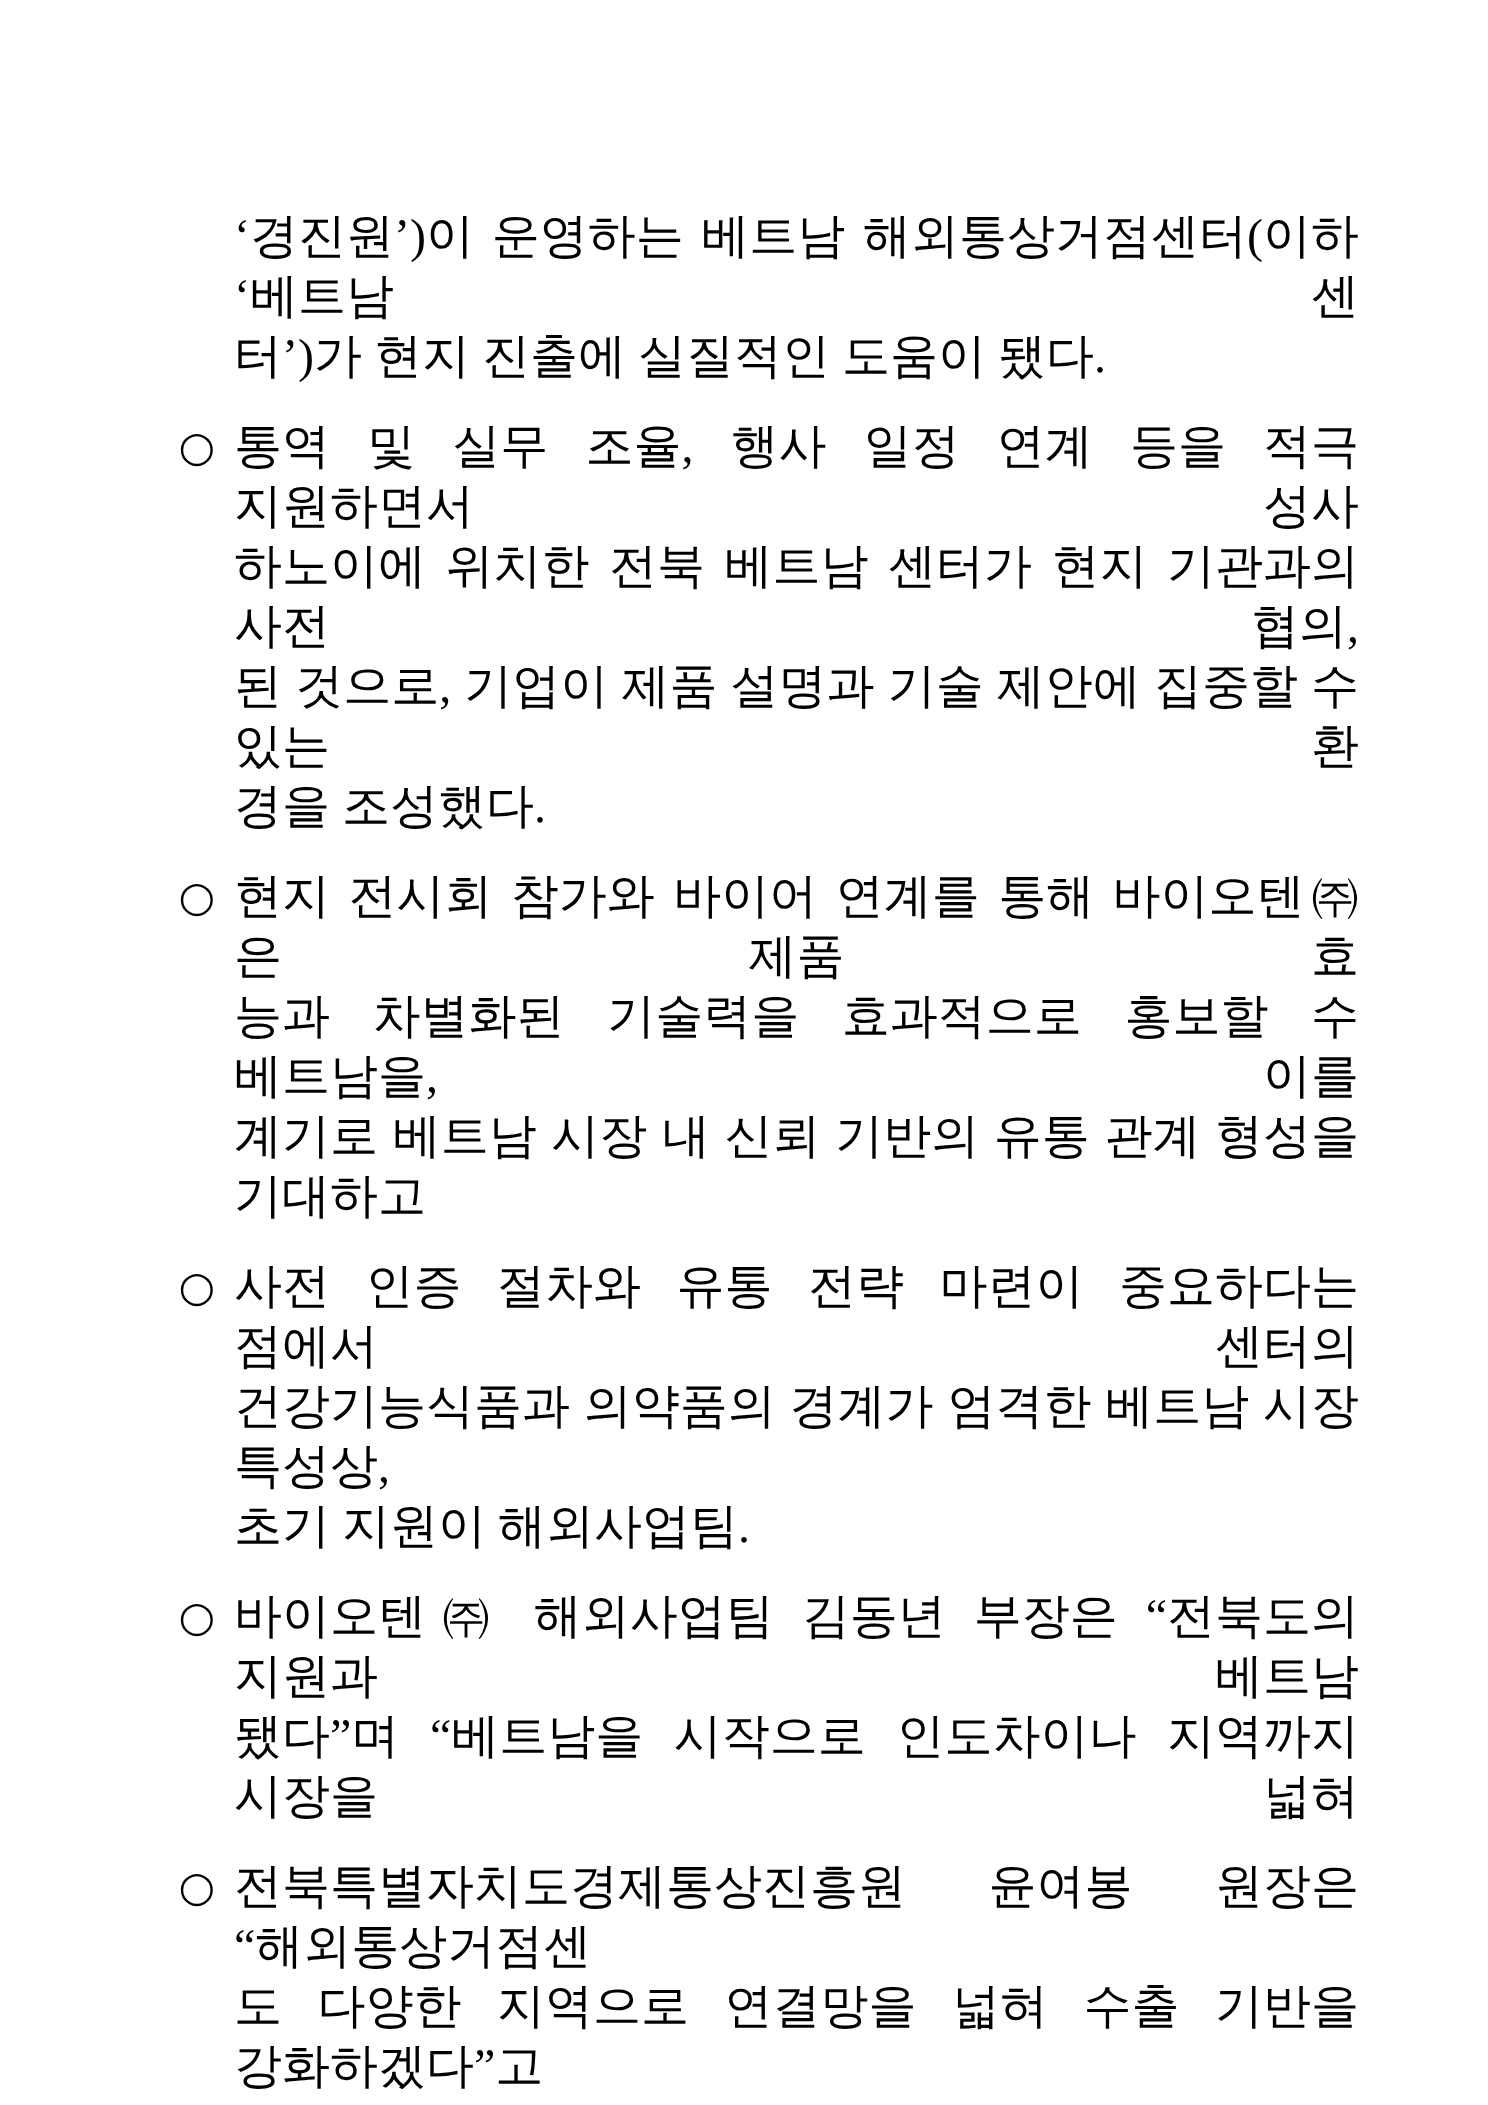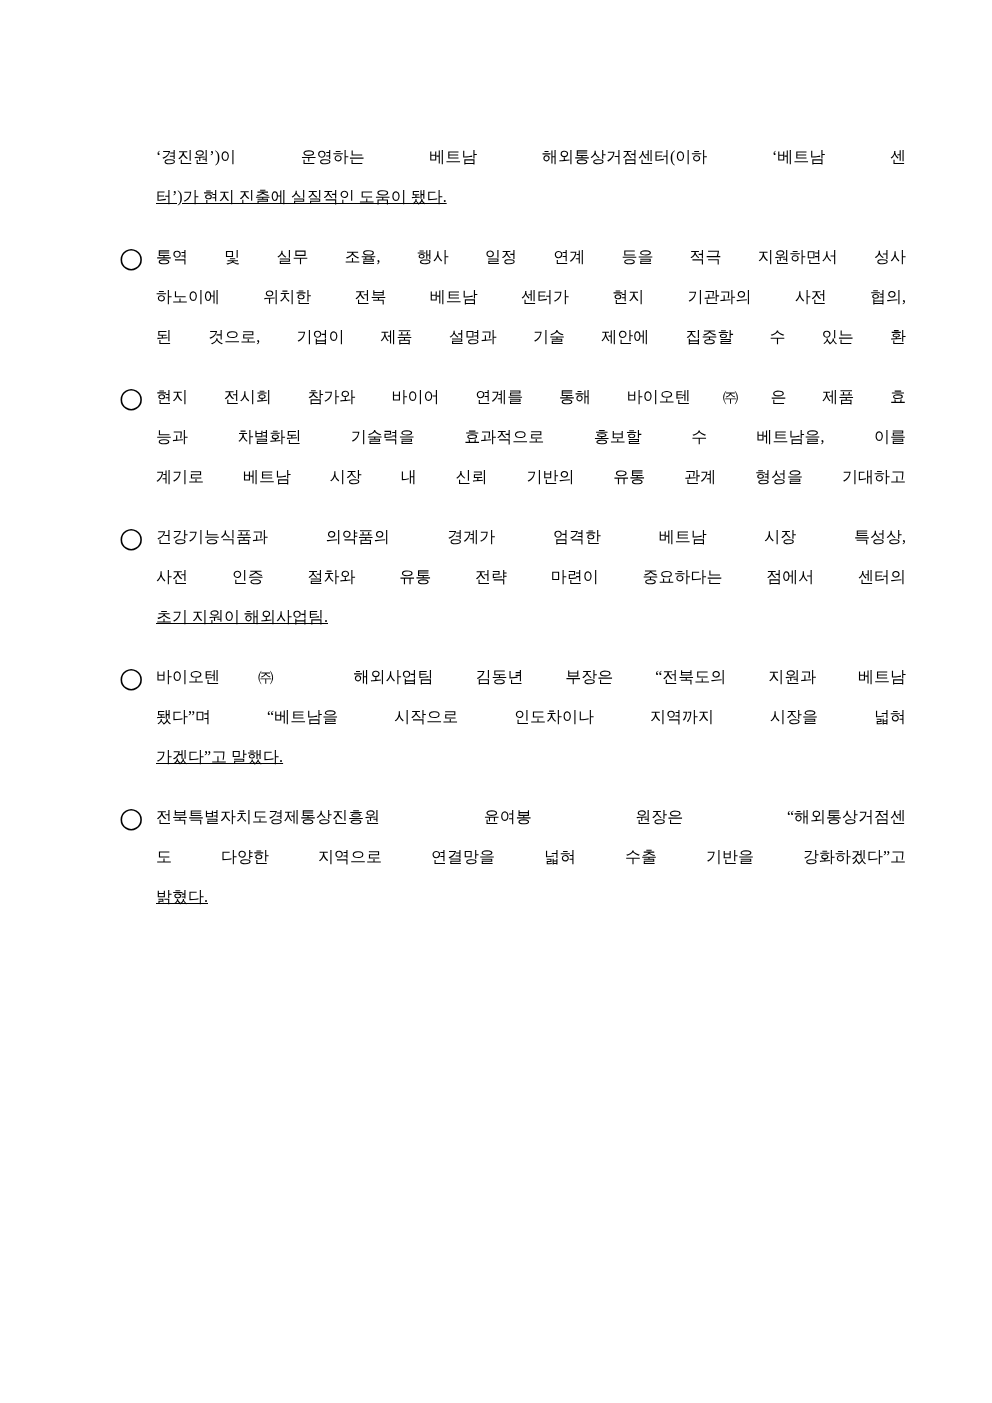--- a/index.html
+++ b/index.html
@@ -33,59 +33,58 @@
   }
   .bullet {
     position: absolute;
     left: 0;
     top: 1px;
     font-size: 28px;
     line-height: 40px;
     font-family: "DejaVu Sans", "Liberation Sans", sans-serif;
   }
   .line {
-    font-size: 16px;
+    font-size: 32px;
     line-height: 40px;
     text-align: justify;
     text-align-last: justify;
     word-break: keep-all;
   }
   .line.last {
     text-align-last: left;
-    text-decoration: underline;
   }
 </style>
 </head>
 <body>
 
 <div class="page">
   <div class="doc">
   <div class="para">
     
     <span class="lines"><div class="line">‘경진원’)이 운영하는 베트남 해외통상거점센터(이하 ‘베트남 센</div><div class="line last">터’)가 현지 진출에 실질적인 도움이 됐다.</div></span>
   </div>
 
   <div class="para">
     <span class="bullet">○</span>
-    <span class="lines"><div class="line">통역 및 실무 조율, 행사 일정 연계 등을 적극 지원하면서 성사</div><div class="line">하노이에 위치한 전북 베트남 센터가 현지 기관과의 사전 협의,</div><div class="line">된 것으로, 기업이 제품 설명과 기술 제안에 집중할 수 있는 환</div></span>
+    <span class="lines"><div class="line">통역 및 실무 조율, 행사 일정 연계 등을 적극 지원하면서 성사</div><div class="line">하노이에 위치한 전북 베트남 센터가 현지 기관과의 사전 협의,</div><div class="line">된 것으로, 기업이 제품 설명과 기술 제안에 집중할 수 있는 환</div><div class="line last">경을 조성했다.</div></span>
   </div>
 
   <div class="para">
     <span class="bullet">○</span>
     <span class="lines"><div class="line">현지 전시회 참가와 바이어 연계를 통해 바이오텐㈜은 제품 효</div><div class="line">능과 차별화된 기술력을 효과적으로 홍보할 수 베트남을, 이를</div><div class="line">계기로 베트남 시장 내 신뢰 기반의 유통 관계 형성을 기대하고</div></span>
   </div>
 
   <div class="para">
     <span class="bullet">○</span>
-    <span class="lines"><div class="line">건강기능식품과 의약품의 경계가 엄격한 베트남 시장 특성상,</div><div class="line">사전 인증 절차와 유통 전략 마련이 중요하다는 점에서 센터의</div><div class="line last">초기 지원이 해외사업팀.</div></span>
+    <span class="lines"><div class="line">사전 인증 절차와 유통 전략 마련이 중요하다는 점에서 센터의</div><div class="line">건강기능식품과 의약품의 경계가 엄격한 베트남 시장 특성상,</div><div class="line last">초기 지원이 해외사업팀.</div></span>
   </div>
 
   <div class="para">
     <span class="bullet">○</span>
-    <span class="lines"><div class="line">바이오텐㈜ 해외사업팀 김동년 부장은 “전북도의 지원과 베트남</div><div class="line">됐다”며 “베트남을 시작으로 인도차이나 지역까지 시장을 넓혀</div><div class="line last">가겠다”고 말했다.</div></span>
+    <span class="lines"><div class="line">바이오텐㈜ 해외사업팀 김동년 부장은 “전북도의 지원과 베트남</div><div class="line">됐다”며 “베트남을 시작으로 인도차이나 지역까지 시장을 넓혀</div></span>
   </div>
 
   <div class="para">
     <span class="bullet">○</span>
     <span class="lines"><div class="line">전북특별자치도경제통상진흥원 윤여봉 원장은 “해외통상거점센</div><div class="line">도 다양한 지역으로 연결망을 넓혀 수출 기반을 강화하겠다”고</div><div class="line last">밝혔다.</div></span>
   </div>
 </div>
 </div>
 
 </body></html>

